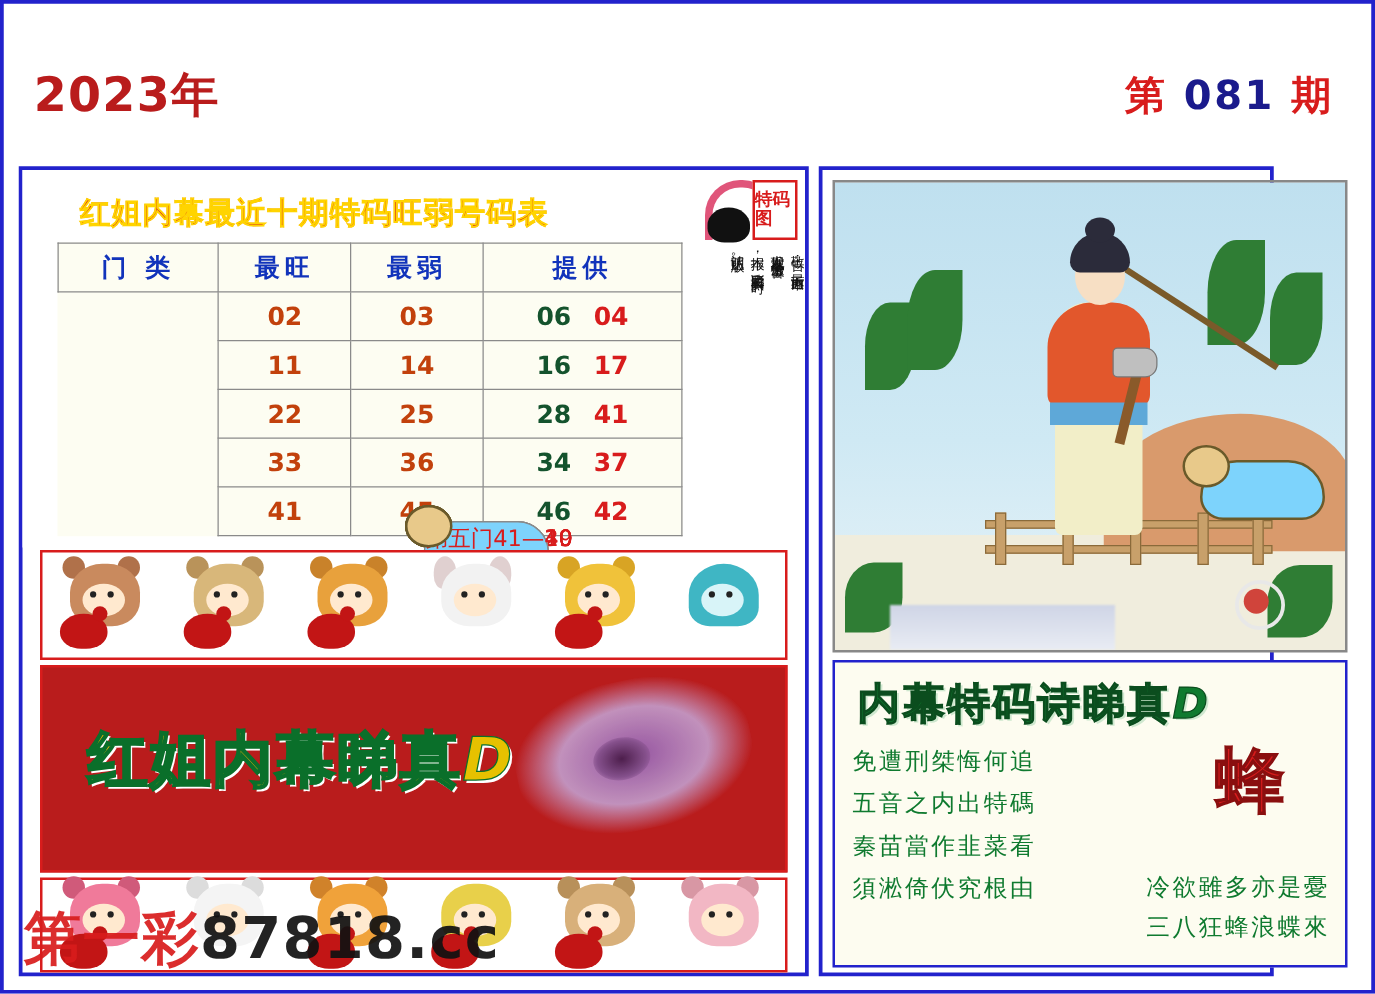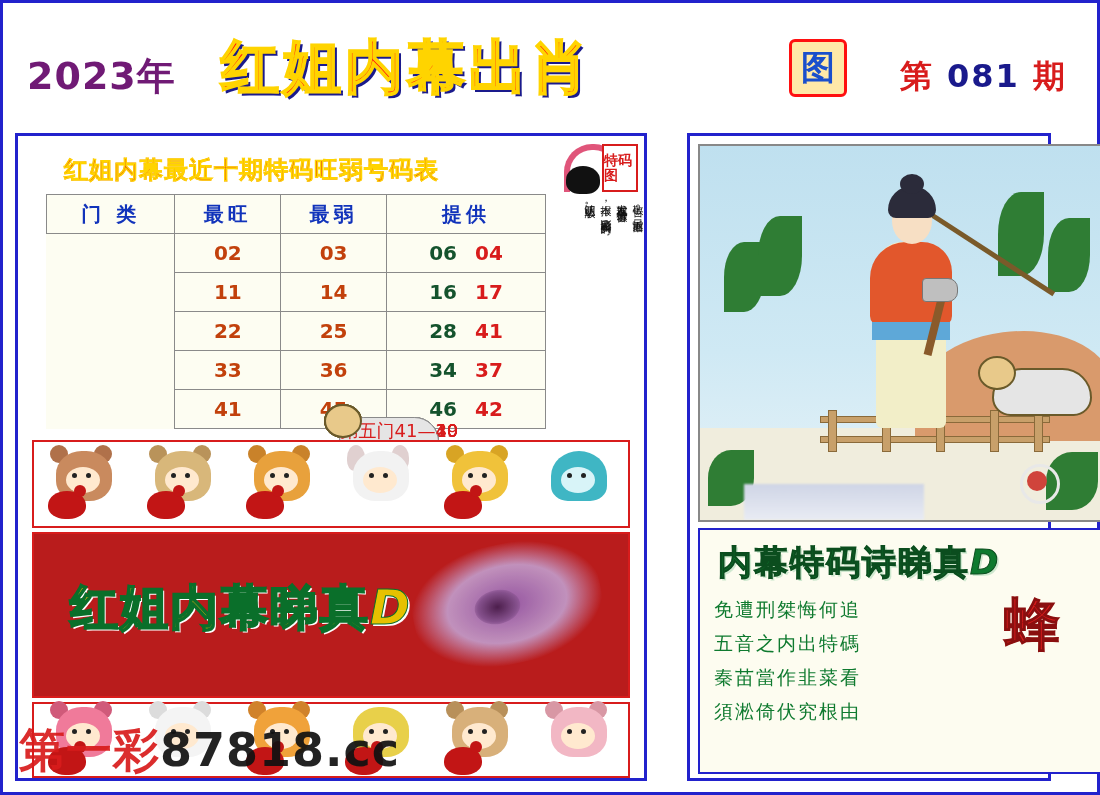--- a/index.html
+++ b/index.html
@@ -15,21 +15,21 @@
     border:3px solid #2222cc;
     box-sizing:border-box;
     background:#ffffff;
   }
   
   .header{
     position:absolute;left:0;top:0;width:1094px;height:118px;
   }
   .year{
     position:absolute;left:24px;top:48px;
-    font-size:38px;font-weight:bold;color:#701a75;
+    font-size:38px;font-weight:bold;color:#b91c1c;
     font-family:"DejaVu Sans","Liberation Sans",sans-serif;
     letter-spacing:1px;
   }
   .title-box{
     position:absolute;left:218px;top:28px;width:620px;height:72px;
   }
   .title-text{
     font-size:58px;font-weight:bold;color:#ff1010;
     -webkit-text-stroke:2px #ffd400;
     text-shadow:3px 3px 0 #1a1a8c;
@@ -153,21 +153,21 @@
   .mid-text{
     position:absolute;left:36px;top:42px;
     font-size:48px;font-weight:bold;color:#f2b50a;
     -webkit-text-stroke:2px #0a6f2a;
     text-shadow:2px 2px 0 #ffffff;
     letter-spacing:2px;white-space:nowrap;
   }
   .mid-text .d{font-style:italic;color:#e6c100;-webkit-text-stroke:1px #0a6f2a;}
   
   .right-panel{
-    position:absolute;left:684px;top:130px;width:364px;height:648px;
+    position:absolute;left:652px;top:130px;width:364px;height:648px;
     border:3px solid #2222cc;box-sizing:border-box;background:#fff;
   }
   .art{
     position:absolute;left:8px;top:8px;width:412px;height:378px;
     border:2px solid #888;box-sizing:border-box;
     background:linear-gradient(#bfe0ef 0%, #cfe9f4 55%, #e8f3f8 100%);
     overflow:hidden;
   }
   .hill{
     position:absolute;left:215px;top:185px;width:200px;height:110px;
@@ -209,21 +209,21 @@
     position:absolute;left:228px;top:64px;width:150px;height:5px;background:#7a5a2a;transform:rotate(33deg);transform-origin:left center;
   }
   .axe-handle{
     position:absolute;left:232px;top:140px;width:8px;height:70px;background:#8a5a2a;transform:rotate(14deg);
   }
   .axe-head{
     position:absolute;left:222px;top:132px;width:34px;height:22px;background:#bfbfbf;border:1px solid #777;border-radius:4px 10px 10px 4px;
   }
   .cat{
     position:absolute;left:292px;top:222px;width:96px;height:44px;
-    background:#e5e5e5;border:2px solid #6a5a2a;border-radius:48px 48px 30px 30px;
+    background:#7dd3fc;border:2px solid #6a5a2a;border-radius:48px 48px 30px 30px;
   }
   .cat:before{
     content:"";position:absolute;left:-16px;top:-14px;width:34px;height:30px;background:#e8c98a;border:2px solid #6a5a2a;border-radius:50%;
   }
   .moon{
     position:absolute;left:320px;top:318px;width:34px;height:34px;border:3px solid #e8e8e8;border-radius:50%;background:transparent;
   }
   .moon:after{content:"";position:absolute;left:4px;top:4px;width:20px;height:20px;background:#d0443b;border-radius:50%;}
   .blur-strip{
     position:absolute;left:44px;bottom:0;width:180px;height:36px;
@@ -272,24 +272,20 @@
   .watermark .red{color:#d81c1c;}
 </style>
 </head>
 <body>
 
 <div class="page">
 
   <div class="header">
     <div class="year">2023年</div>
 
-    <div class="title-box">
-      <div class="title-text">红姐内幕出肖</div>
-      <div class="title-last">图</div>
-    </div>
 
     <div class="issue">
       <span>第</span>
       <span class="num">081</span>
       <span>期</span>
     </div>
   </div>
 
   <div class="left-panel">
 
@@ -517,20 +513,24 @@
       <div class="poem-title">
         <span>内幕特码诗睇真</span><span class="d">D</span>
       </div>
       <div class="poem-lines">
         <div>免遭刑桀悔何追</div>
         <div>五音之内出特碼</div>
         <div>秦苗當作韭菜看</div>
         <div>須淞倚伏究根由</div>
       </div>
       <div class="big-word">蜂</div>
+      <div class="side-poem">
+        <div>冷欲雖多亦是憂</div>
+        <div>三八狂蜂浪蝶來</div>
+      </div>
     </div>
   </div>
 
   <div class="watermark">
     <span class="red">第一彩</span><span>87818.cc</span>
   </div>
 
 </div>
 
 </body></html>

